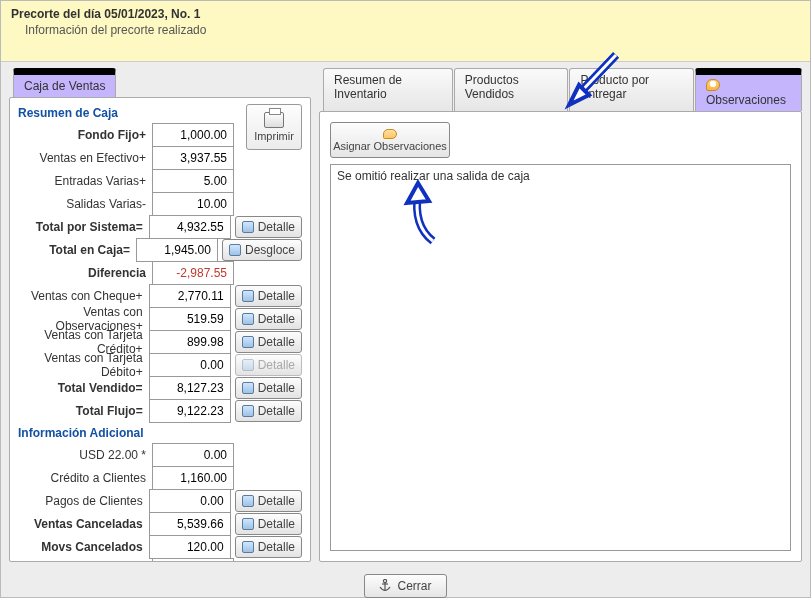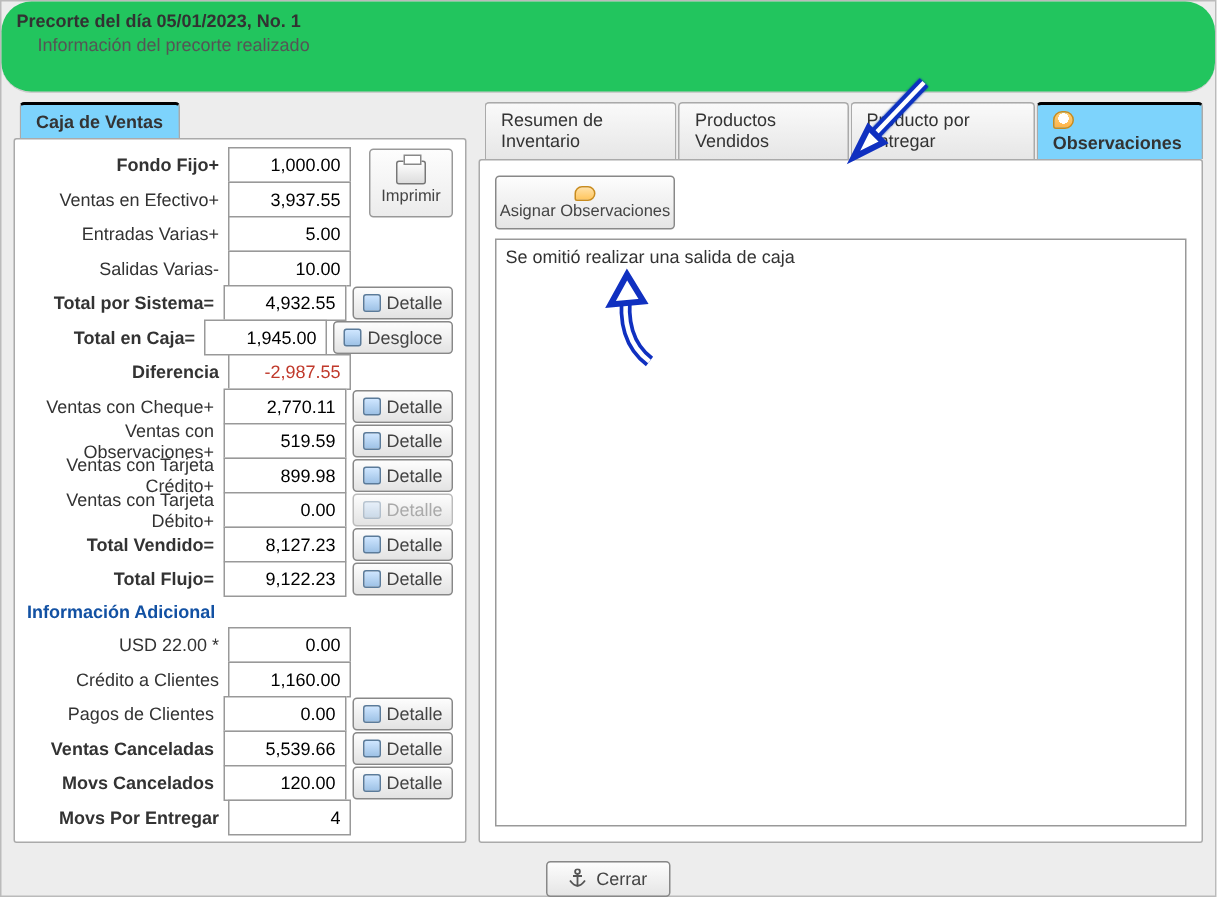--- a/index.html
+++ b/index.html
@@ -36,24 +36,23 @@
   .closebtn {
     position: absolute; right: 0; top: 0;
     width: 40px; height: 26px;
     background: #c0392b;
     color: #fff;
     font-size: 14px;
     display:flex; align-items:center; justify-content:center;
     cursor: pointer;
   }
   .headerband {
-    background: #22c55e;
+    background: #fef9c3;
     padding: 6px 10px 8px 10px;
     border-bottom: 1px solid #ccc;
-    border-radius: 20px;
   }
   .hb-title { font-weight: bold; color: #323232; }
   .hb-sub   { color: #555; margin: 2px 0 16px 14px; }
   .main {
     display:flex;
     padding: 6px 8px 4px 8px;
     gap: 8px;
     height: 504px;
   }
   .leftcol {
@@ -68,25 +67,24 @@
   .tab {
     padding: 4px 10px;
     font-size: 12px;
     background: linear-gradient(#fafafa,#e6e6e6);
     border: 1px solid #aaa;
     border-bottom: none;
     border-radius: 3px 3px 0 0;
     cursor:pointer;
   }
   .tab.active {
-    background:#7dd3fc;
-    border-top: 2px solid #000000;
+    background:#c4b5fd;
+    border-top: 7px solid #000000;
     position:relative;
     z-index:2;
-    font-weight:bold;
   }
   .tab.active.obs::before{
     content:""; display:inline-block; width:12px; height:10px;
     margin-right:4px; vertical-align:-1px;
     background:
       radial-gradient(circle at 50% 40%, #fff 40%, transparent 41%),
       linear-gradient(#ffd27a,#ffb347);
     border:1px solid #c88b1e; border-radius:6px 6px 6px 2px;
   }
   .panel {
@@ -214,20 +212,21 @@
       <div class="tabstrip-left">
         <div class="tab active">Caja de Ventas</div>
       </div>
       <div class="panel">
 
         <div class="print-box">
           <div class="print-ico"></div>
           <div class="print-lbl">Imprimir</div>
         </div>
 
+        <div class="section-hdr">Resumen de Caja</div>
 
         <div class="row">
           <span class="lbl bold">Fondo Fijo+</span>
           <input class="val" readonly="" value="1,000.00" style="">
         </div>
         <div class="row">
           <span class="lbl">Ventas en Efectivo+</span>
           <input class="val" readonly="" value="3,937.55" style="">
         </div>
         <div class="row">

